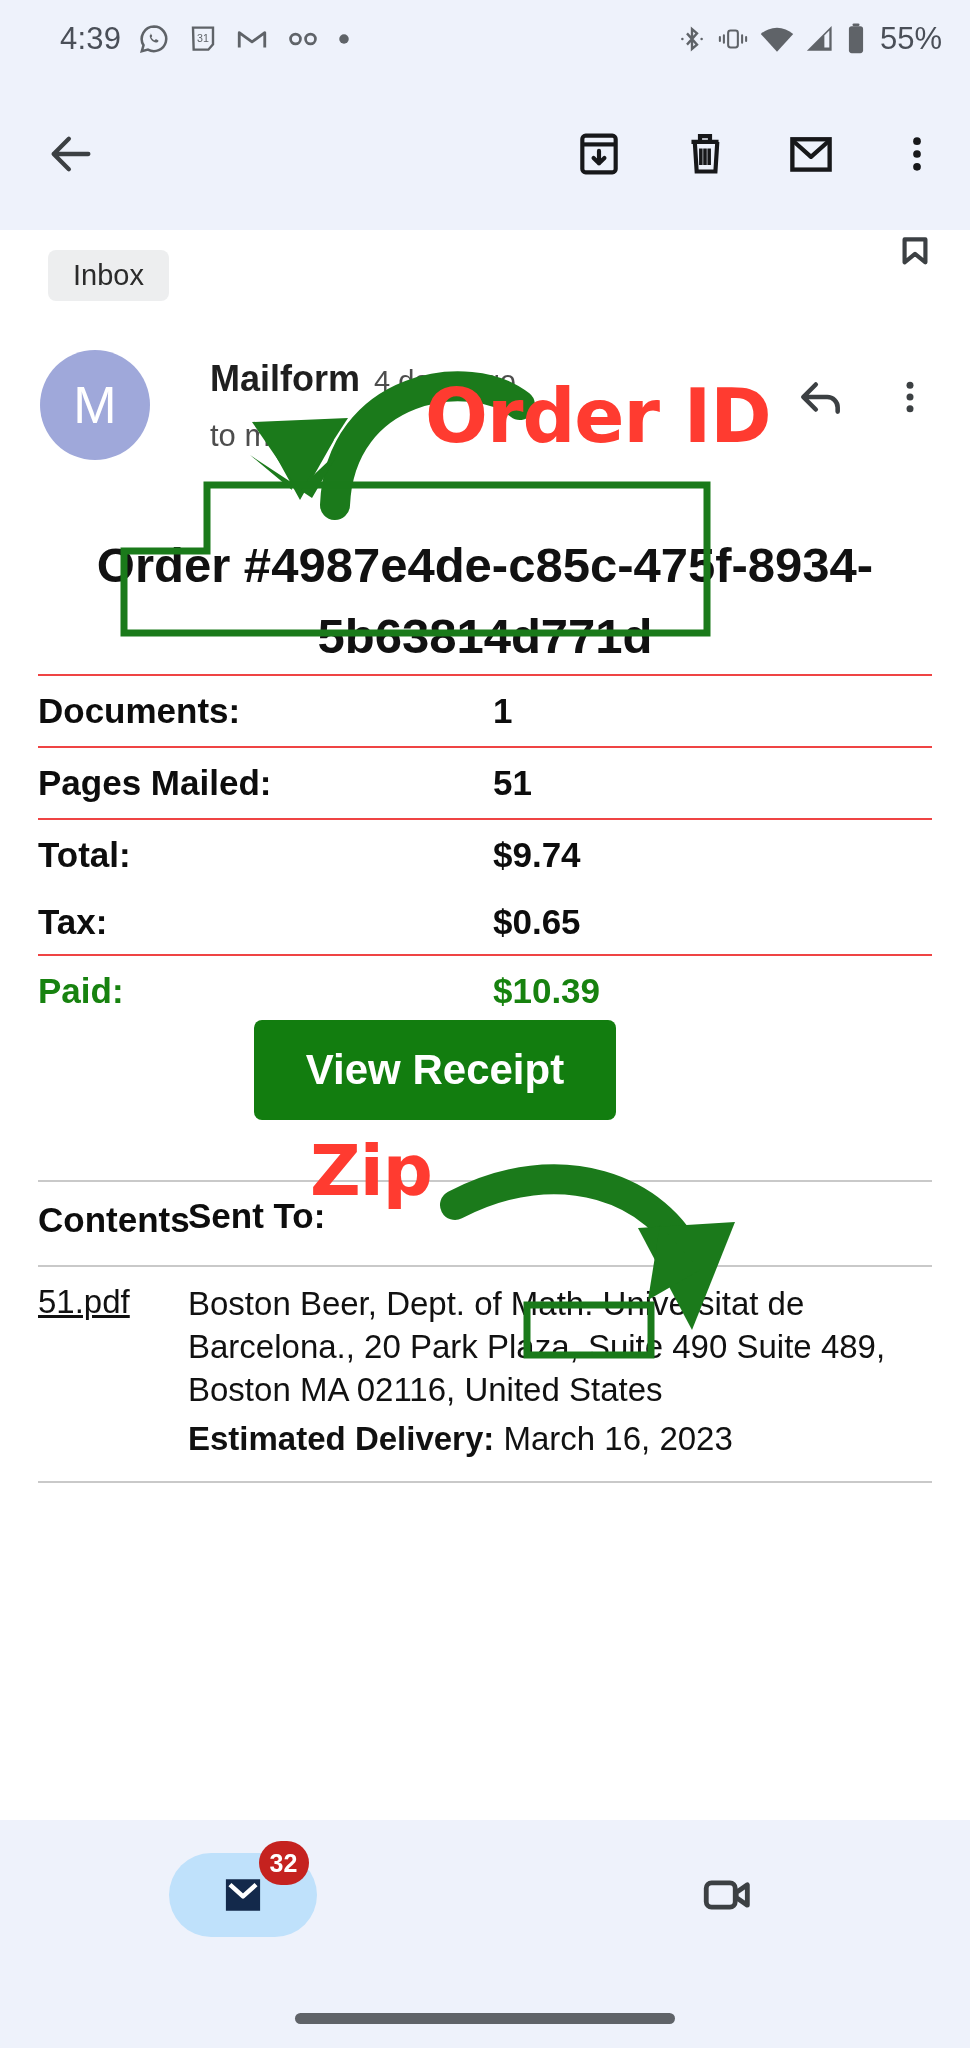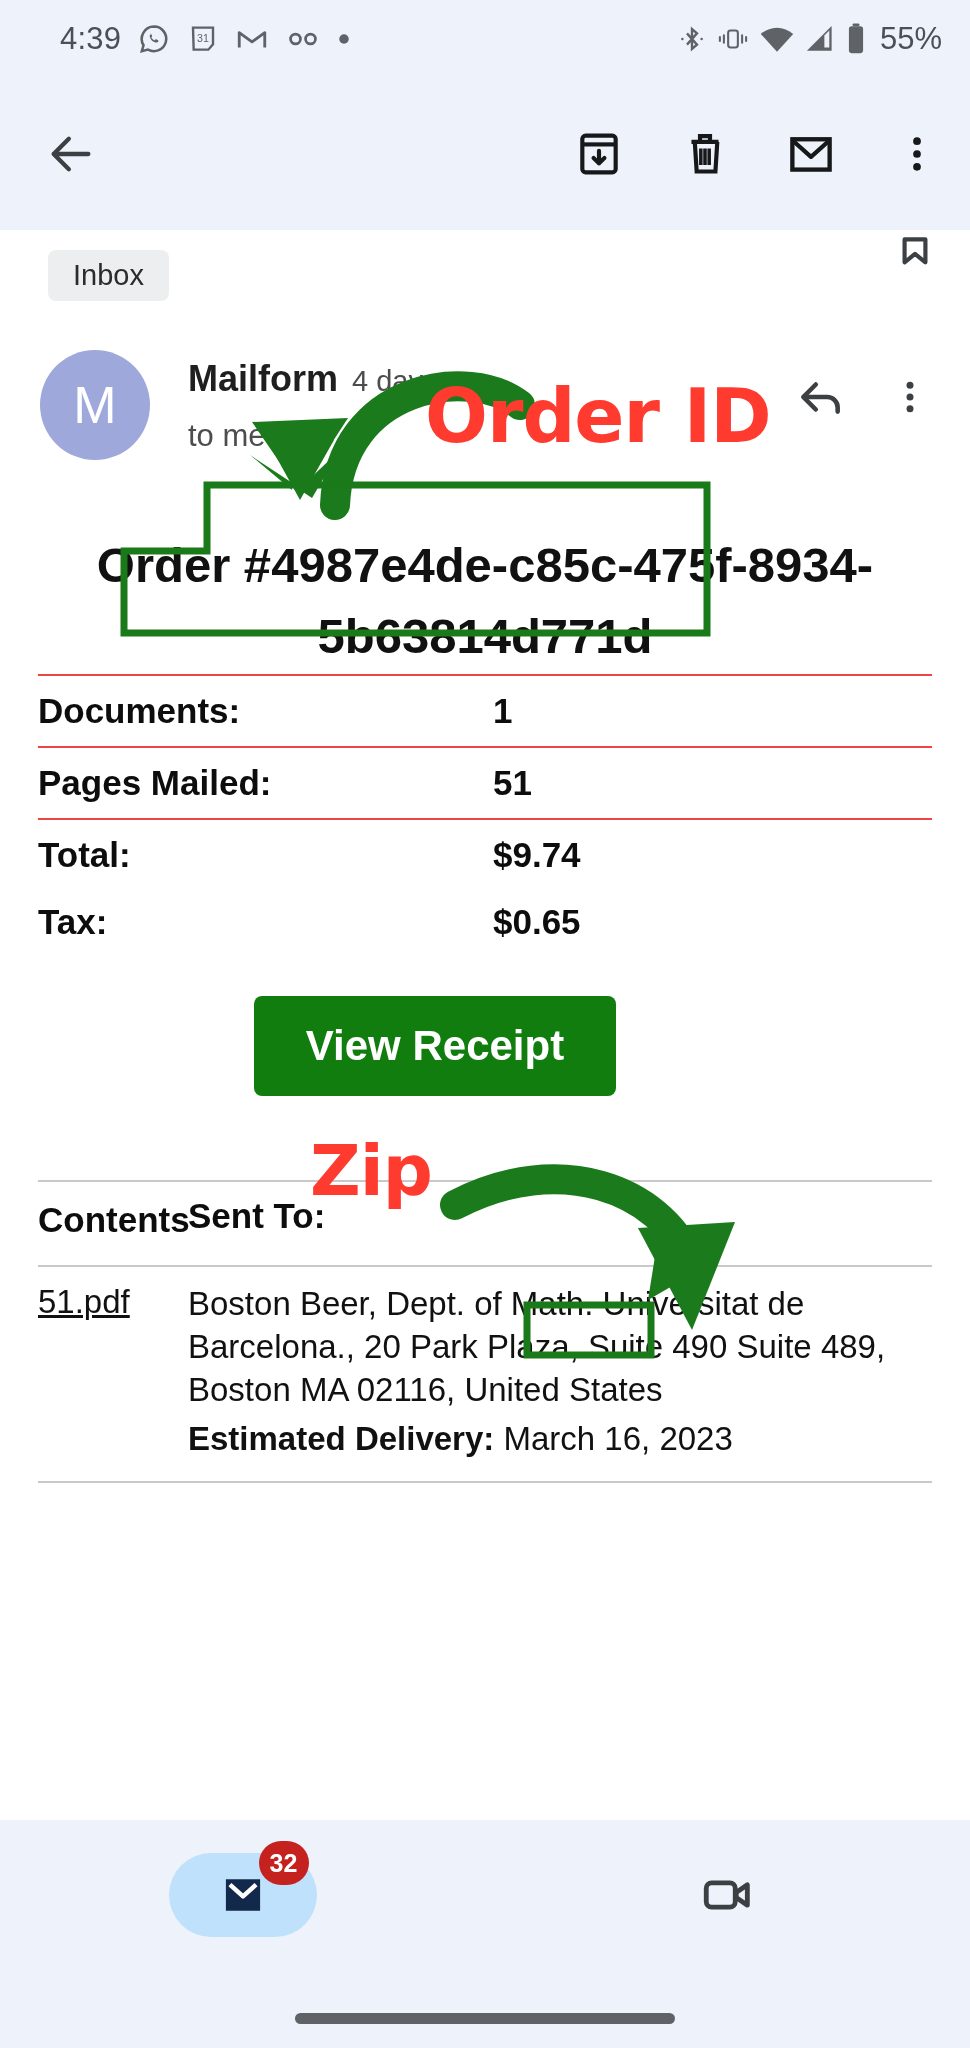--- a/index.html
+++ b/index.html
@@ -49,21 +49,21 @@
   .sender {
     position:absolute; left:40px; top:120px; width:890px;
     display:flex; align-items:flex-start;
   }
   .avatar {
     width:110px; height:110px; border-radius:50%;
     background:#9fa8da; color:#fff; font-size:52px;
     display:flex; align-items:center; justify-content:center;
     flex:0 0 auto;
   }
-  .sender-meta { margin-left:38px; padding-top:8px; flex:1 1 auto; }
+  .sender-meta { margin-left:60px; padding-top:8px; flex:1 1 auto; }
   .sender-line1 { display:flex; align-items:baseline; gap:14px; }
   .sender-name { font-size:36px; font-weight:700; color:#1f1f1f; }
   .sender-time { font-size:29px; color:#4d4d4d; }
   .sender-line2 { display:flex; align-items:center; gap:14px; margin-top:18px; }
   .sender-to { font-size:31px; color:#4d4d4d; }
   .sender-actions { display:flex; align-items:center; gap:44px; padding-top:22px; }
 
   
   .order-title {
     position:absolute; left:0px; top:300px; width:970px;
@@ -78,21 +78,21 @@
   .srow {
     display:flex; align-items:center;
     border-top:2px solid #ef4444;
     height:72px;
   }
   .srow.tight { height:64px; border-top:none; }
   .srow .k { width:455px; font-size:35px; font-weight:700; color:#0d0d0d; }
   .srow .v { font-size:35px; font-weight:700; color:#0d0d0d; }
   .srow.paid .k, .srow.paid .v { color:#17820f; }
 
-  .receipt-wrap { position:absolute; left:0; top:766px; width:870px; text-align:center; }
+  .receipt-wrap { position:absolute; left:0; top:790px; width:870px; text-align:center; }
   .receipt-btn {
     display:inline-block;
     background:#127d0f; color:#fff;
     font-size:42px; font-weight:700;
     padding:26px 52px; border-radius:8px;
     border:none; cursor:pointer;
   }
 
   
   .contents { position:absolute; left:38px; top:950px; width:894px; }
@@ -304,20 +304,24 @@
         <span class="v">51</span>
       </div>
       <div class="srow">
         <span class="k">Total:</span>
         <span class="v">$9.74</span>
       </div>
       <div class="srow tight">
         <span class="k">Tax:</span>
         <span class="v">$0.65</span>
       </div>
+      <div class="srow paid">
+        <span class="k">Paid:</span>
+        <span class="v">$10.39</span>
+      </div>
     </div>
 
     <div class="receipt-wrap">
       <button class="receipt-btn">View Receipt</button>
     </div>
 
     <div class="contents">
       <div class="chead">
         <div class="c1">Contents</div>
         <div class="c2">Sent To:</div>

